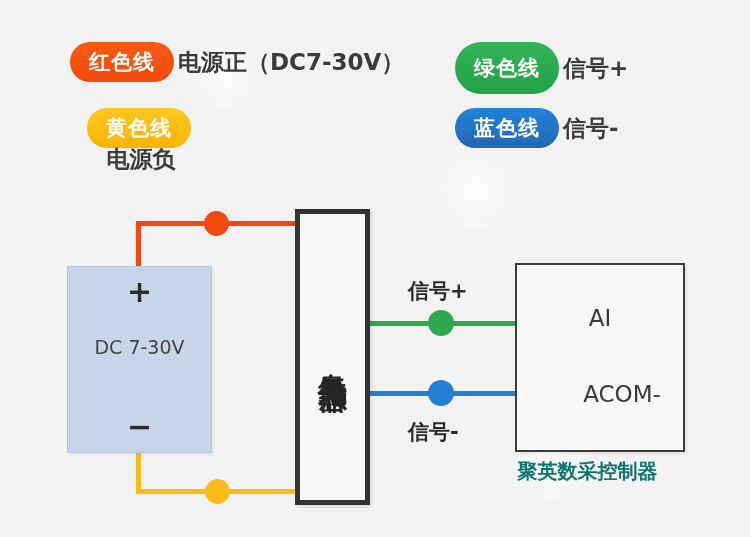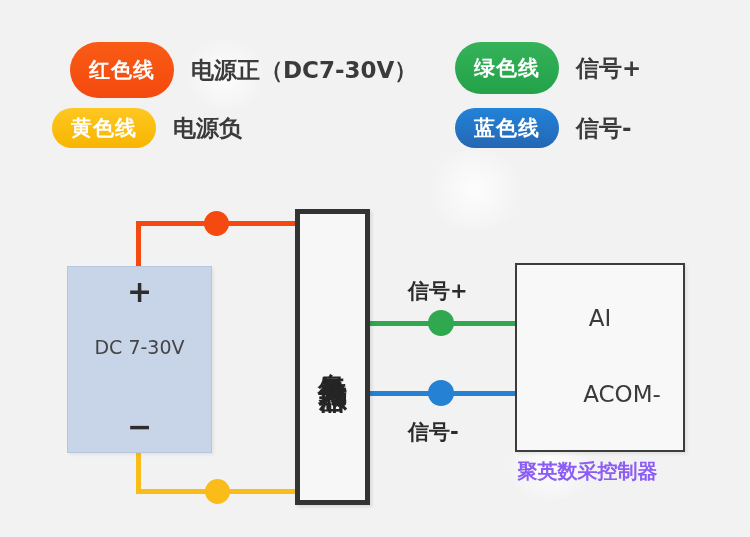--- a/index.html
+++ b/index.html
@@ -35,27 +35,27 @@
     align-items: center;
     justify-content: center;
     border-radius: 999px;
     color: #ffffff;
     font-size: 21px;
     font-weight: 700;
     letter-spacing: 1px;
     line-height: 1;
     box-sizing: border-box;
   }
-  .pill-red    { width: 104px; height: 56px; background: linear-gradient(180deg,#f95b14 0%, #f4490f 100%); }
+  .pill-red    { width: 104px; height: 40px; background: linear-gradient(180deg,#f95b14 0%, #f4490f 100%); }
   .pill-yellow { width: 104px; height: 40px; background: linear-gradient(180deg,#ffc722 0%, #f7b500 100%); }
   .pill-green  { width: 104px; height: 52px; background: linear-gradient(180deg,#35b25a 0%, #23a24a 100%); }
   .pill-blue   { width: 104px; height: 40px; background: linear-gradient(180deg,#2183d8 0%, #2566b4 100%); }
 
   .legend-text {
-    margin-left: 17px;
+    margin-left: 4px;
     font-size: 23px;
     color: #3b3b3b;
     font-weight: 600;
     white-space: nowrap;
     line-height: 1;
   }
 
   
   .power-box {
     position: absolute;
@@ -158,21 +158,21 @@
     line-height: 1;
     margin-left: 22px;
   }
   .controller-caption {
     position: absolute;
     left: 495px;
     top: 461px;
     width: 185px;
     text-align: center;
     font-size: 20px;
-    color: #8b5cf6;
+    color: #0f766e;
     font-weight: 600;
     line-height: 1;
   }
 
   
   .wire-h { position: absolute; height: 5px; }
   .wire-v { position: absolute; width: 5px; }
   .w-red    { background: #f4490f; }
   .w-yellow { background: #f9bc18; }
   .w-green  { background: #2fa84f; }
@@ -204,21 +204,21 @@
   <div class="wm" style="left:180px;top:40px;width:90px;height:70px;"></div>
   <div class="wm" style="left:420px;top:150px;width:110px;height:80px;"></div>
   <div class="wm" style="left:60px;top:300px;width:90px;height:70px;"></div>
   <div class="wm" style="left:500px;top:430px;width:100px;height:70px;"></div>
 
   <div class="legend-row" style="left:70px; top:42px;">
     <div class="pill pill-red">红色线</div>
     <div class="legend-text">电源正（DC7-30V）</div>
   </div>
 
-  <div class="legend-row" style="left:52px; top:108px;">
+  <div class="legend-row" style="left:87px; top:108px;flex-direction:column;">
     <div class="pill pill-yellow">黄色线</div>
     <div class="legend-text">电源负</div>
   </div>
 
   <div class="legend-row" style="left:455px; top:42px;">
     <div class="pill pill-green">绿色线</div>
     <div class="legend-text">信号+</div>
   </div>
 
   <div class="legend-row" style="left:455px; top:108px;">

